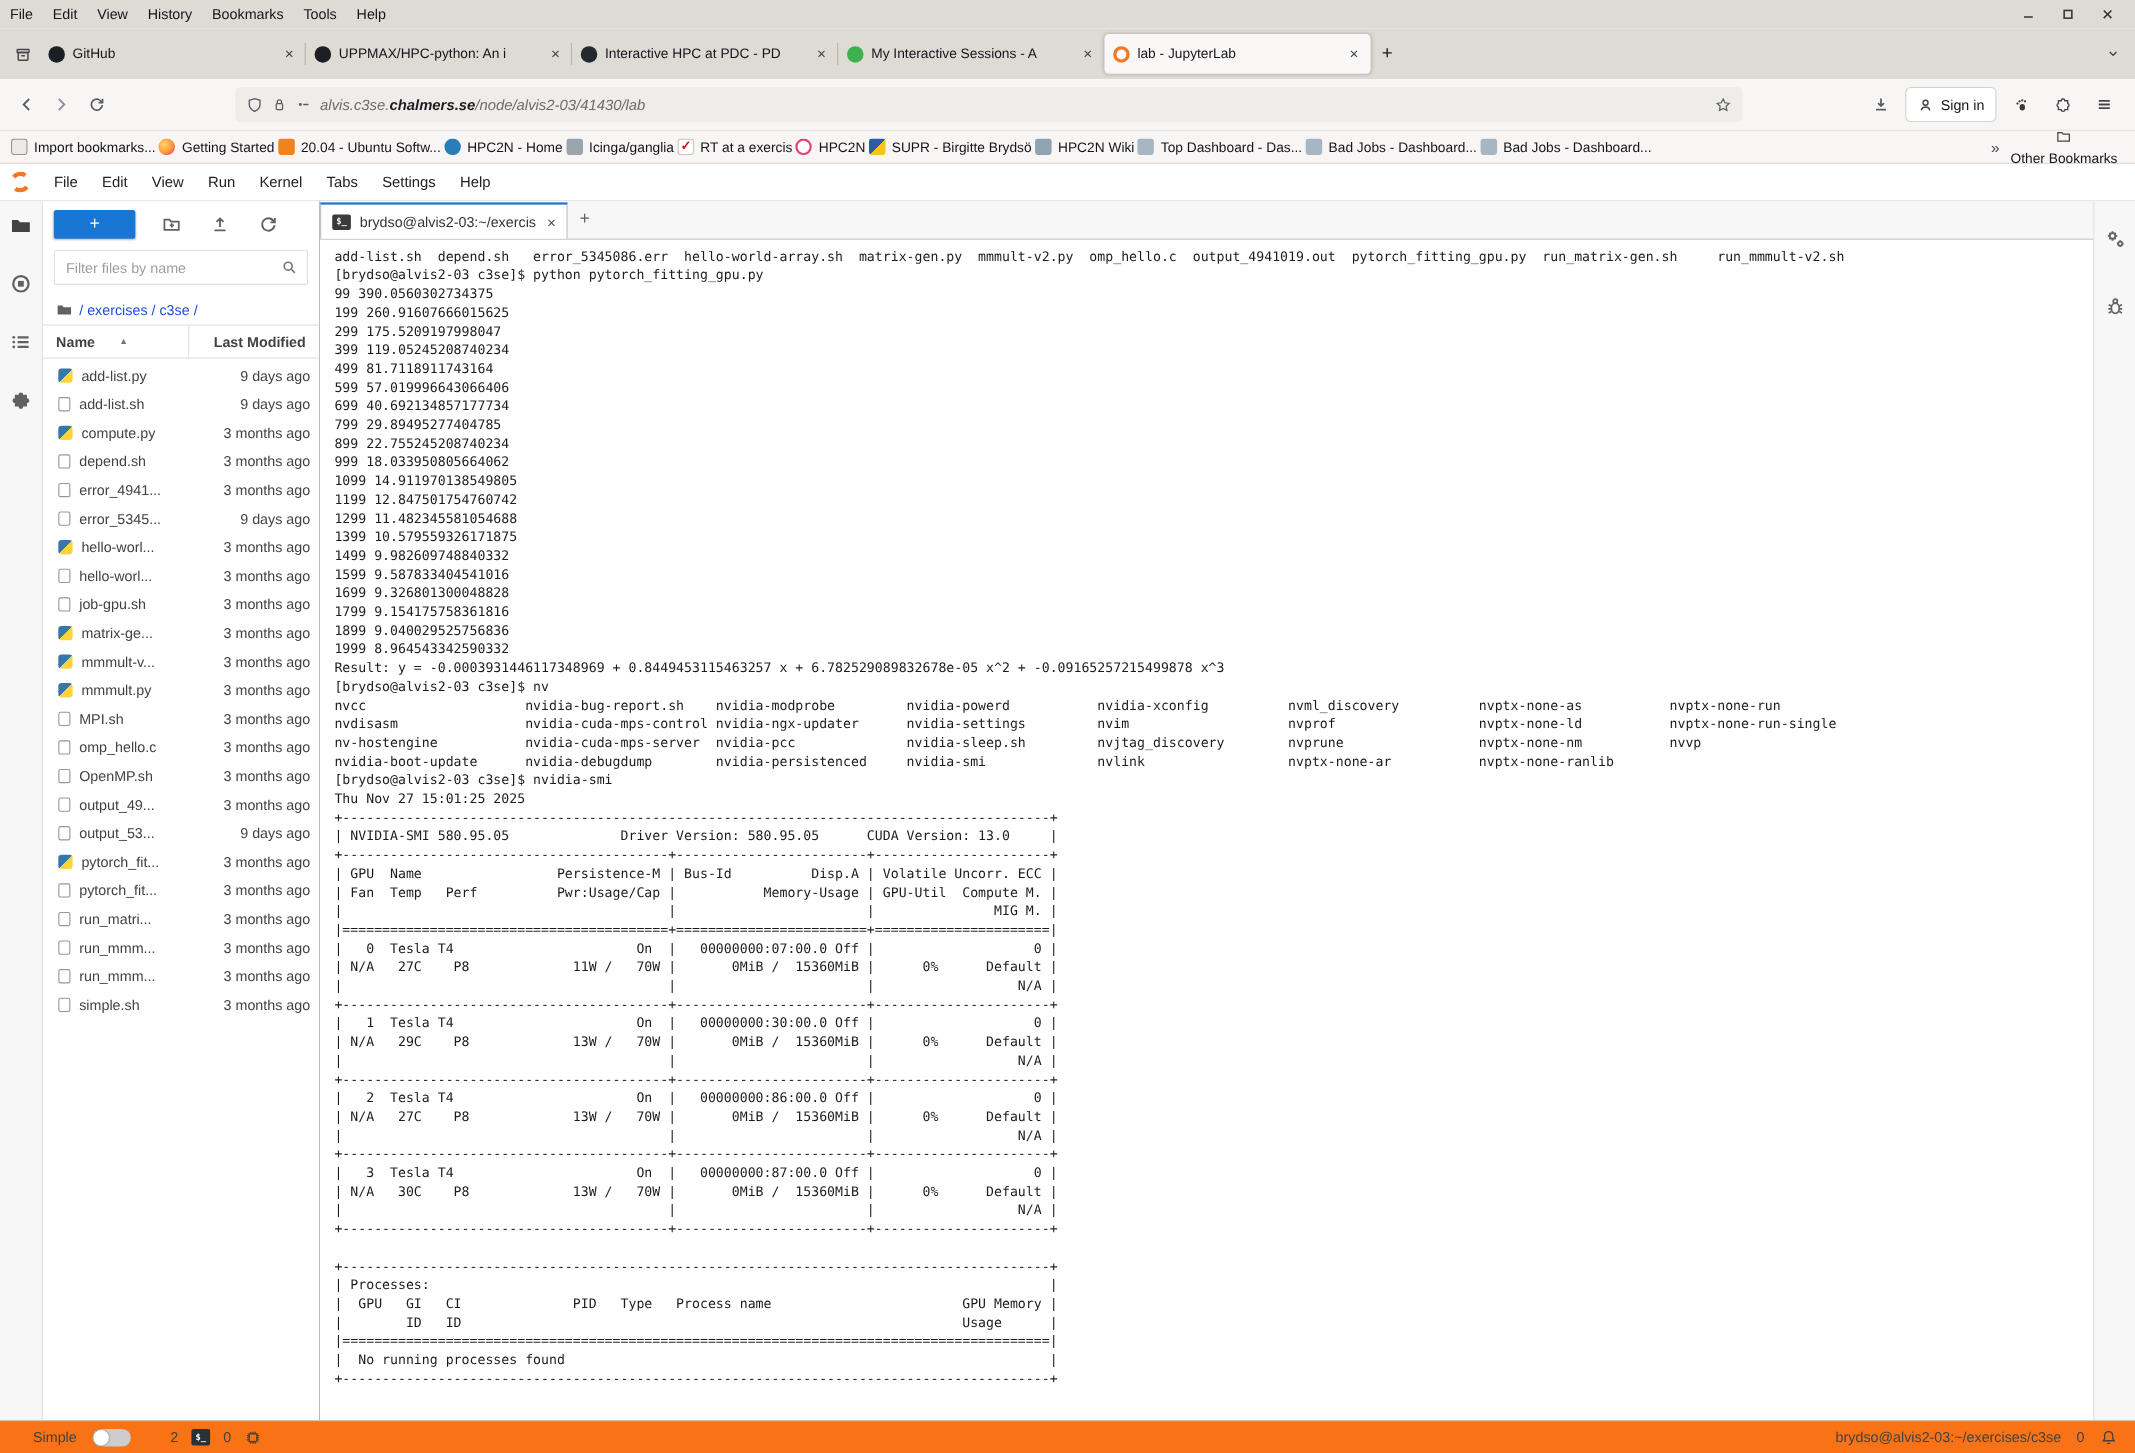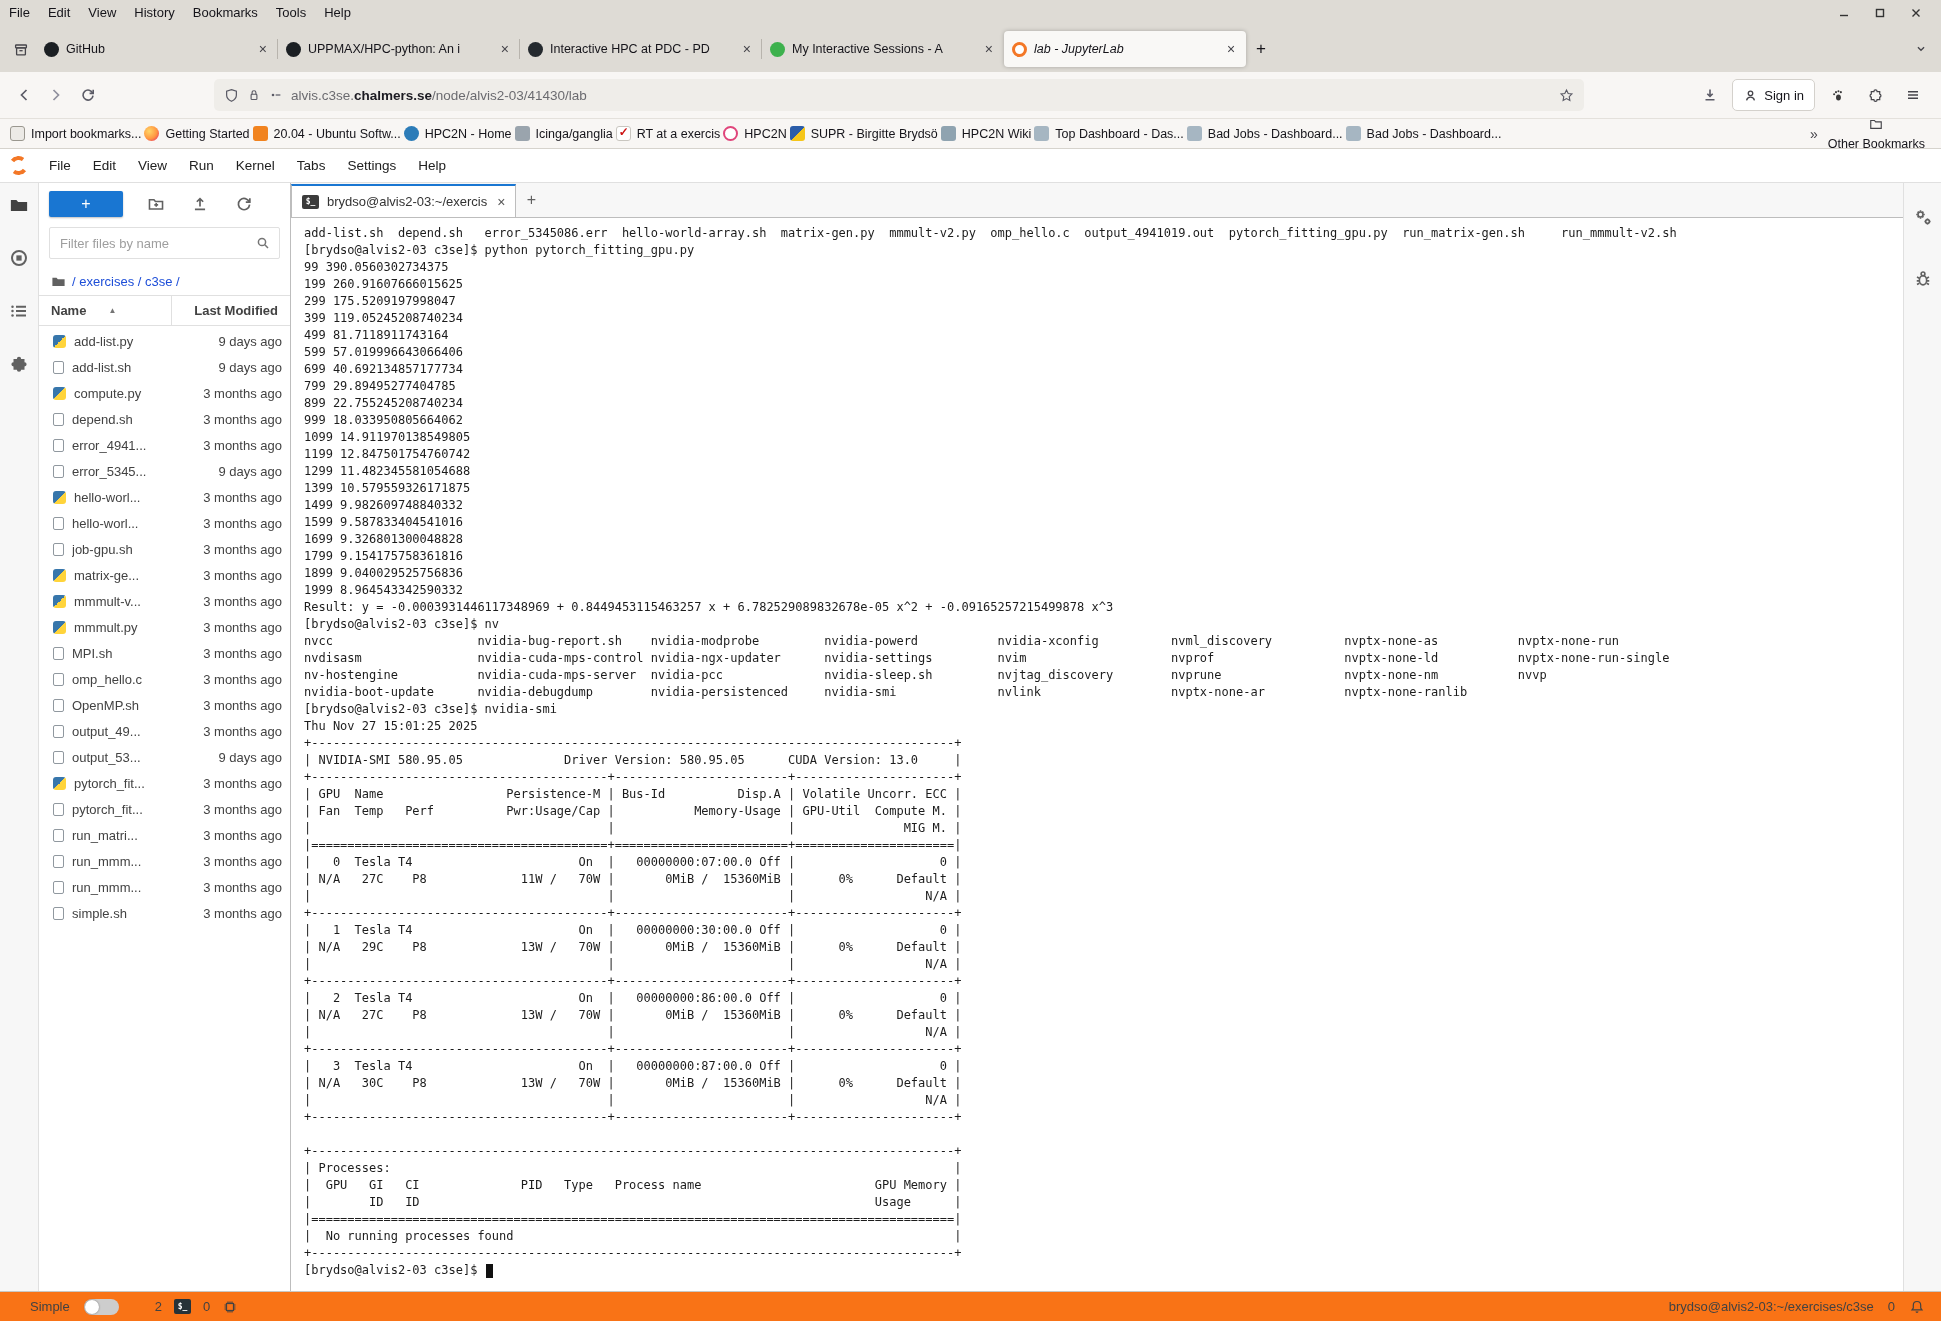--- a/index.html
+++ b/index.html
@@ -12,36 +12,36 @@
   .ff-spacer{flex:1;}
   .win-controls{display:flex;align-items:center;gap:14px;padding-right:14px;}
   .win-btn{width:22px;height:18px;display:flex;align-items:center;justify-content:center;}
 
   .ff-tabbar{height:46px;background:#dedbd5;display:flex;align-items:flex-end;flex:none;padding:0 6px;}
   .ffview-btn{width:30px;height:34px;margin-bottom:5px;display:flex;align-items:center;justify-content:center;border-radius:4px;}
   #ff-tabs{display:flex;align-items:flex-end;height:46px;}
   .ff-tab{width:226px;height:36px;margin-bottom:5px;display:flex;align-items:center;gap:7px;
     padding:0 8px;border-radius:4px;font-size:12.5px;color:#15141a;position:relative;}
   .ff-tab:not(.active):not(:first-child)::before{content:'';position:absolute;left:-1px;top:8px;bottom:8px;width:1px;background:#b8b4ad;}
-  .ff-tab.active{background:#f9f8f6;box-shadow:0 0 4px rgba(0,0,0,.25);font-style:italic;}
+  .ff-tab.active{background:#f9f8f6;box-shadow:0 0 4px rgba(0,0,0,.25);}
   .ff-tab-title{flex:1;white-space:nowrap;overflow:hidden;}
   .ff-tab-close{font-size:14px;color:#45444a;padding:0 3px;flex:none;}
   .fav{width:15px;height:15px;border-radius:3px;flex:none;box-sizing:border-box;}
   .ic-github{background:#1b1f23;border-radius:50%;}
   .ic-pdc{background:#24292e;border-radius:50%;}
   .ic-ondemand{background:#3db14d;border-radius:50%;}
   .ic-jupyter{background:#fff;border:3px solid #f37726;border-radius:50%;}
   .newtab-btn{width:30px;height:30px;margin-bottom:8px;display:flex;align-items:center;justify-content:center;
     font-size:17px;color:#15141a;border-radius:4px;}
   .alltabs-btn{width:28px;height:30px;margin-bottom:8px;display:flex;align-items:center;justify-content:center;}
 
   .ff-navbar{height:46px;background:#f8f6f4;border-bottom:1px solid #e4e1dc;display:flex;align-items:center;flex:none;padding:0 8px;}
   .nav-btn{width:32px;height:32px;display:flex;align-items:center;justify-content:center;border-radius:4px;flex:none;}
   .urlbar{flex:1;height:32px;margin-left:110px;margin-right:110px;background:#efede9;border-radius:5px;
-    display:flex;align-items:center;padding:0 10px;gap:8px;min-width:0;}
+    display:flex;align-items:center;padding:0 10px;gap:8px;min-width:0;font-style:italic;}
   .url-text{flex:1;font-size:13.5px;color:#6b6b70;white-space:nowrap;overflow:hidden;}
   .url-text b{color:#1c1b22;font-weight:bold;}
   .nav-right{display:flex;align-items:center;gap:6px;flex:none;padding-right:4px;}
   .signin{height:30px;border:1px solid #d4d1cc;background:#fff;border-radius:5px;display:flex;align-items:center;
     gap:6px;padding:0 10px;font-size:13px;color:#15141a;}
 
   .ff-bookmarks{height:29px;background:#f8f6f4;border-bottom:1px solid #d6d3cd;display:flex;align-items:center;
     font-size:12.5px;color:#15141a;flex:none;padding:0 10px;}
   #ff-bms{display:flex;align-items:center;gap:3px;flex:1;min-width:0;overflow:hidden;}
   .bm{display:flex;align-items:center;gap:6px;white-space:nowrap;}
@@ -618,24 +618,20 @@
 |                                         |                        |                  N/A |
 +-----------------------------------------+------------------------+----------------------+
 
 +-----------------------------------------------------------------------------------------+
 | Processes:                                                                              |
 |  GPU   GI   CI              PID   Type   Process name                        GPU Memory |
 |        ID   ID                                                               Usage      |
 |=========================================================================================|
 |  No running processes found                                                             |
 +-----------------------------------------------------------------------------------------+</pre>
-          <div class="term-line">
-            <span style="white-space:pre;">[brydso@alvis2-03 c3se]$ </span>
-            <span class="cursor"></span>
-          </div>
         </div>
       </div>
 
       <div class="right-bar">
         <div class="act-icon">
           <svg width="20" height="20" viewBox="0 0 16 16" fill="none" stroke="#616161" stroke-width="1.3">
             <circle cx="6" cy="6" r="2"></circle>
               <path d="M6 2.6v1.2M6 8.2v1.2M2.6 6h1.2M8.2 6h1.2M3.7 3.7l.8.8M7.5 7.5l.8.8M8.3 3.7l-.8.8M4.5 7.5l-.8.8"></path>
             <circle cx="11.6" cy="11.6" r="1.5"></circle>
               <path d="M11.6 9.2v1M11.6 13v1M9.2 11.6h1M13 11.6h1"></path>

